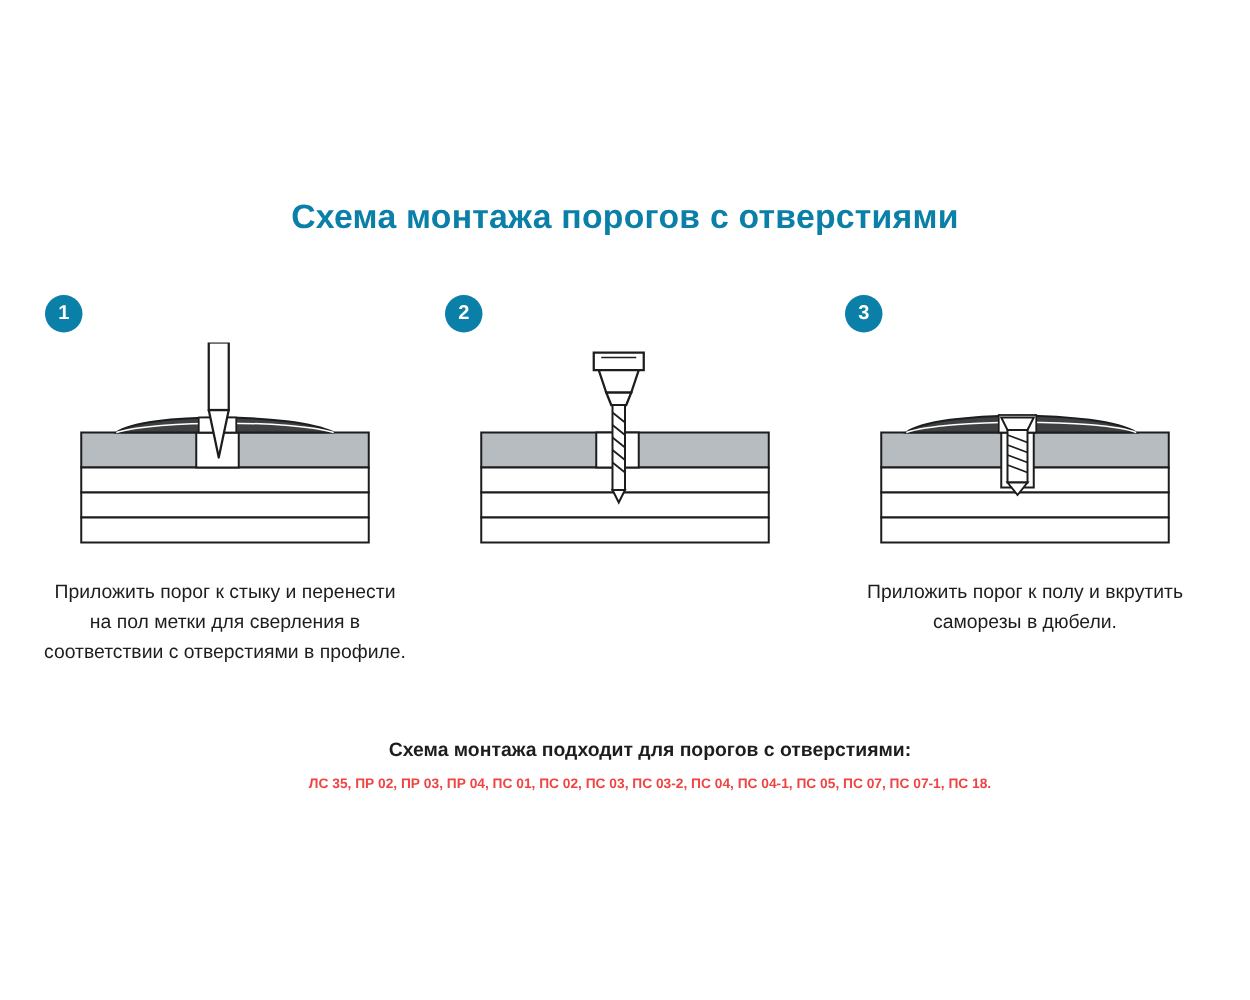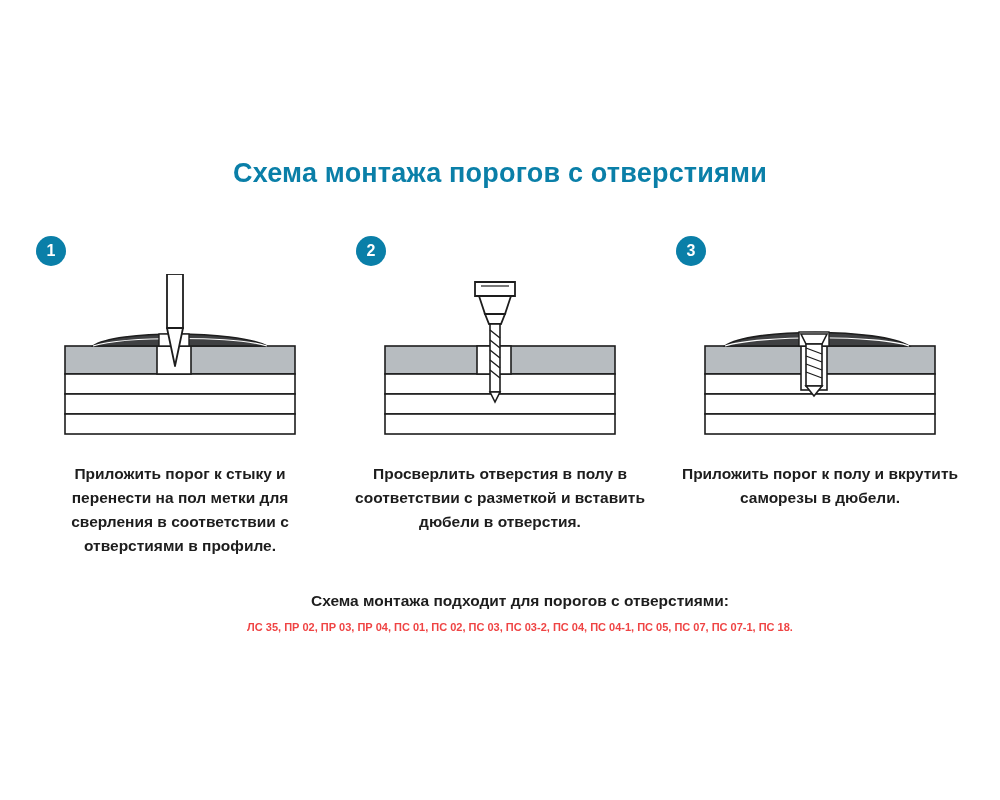--- a/index.html
+++ b/index.html
@@ -63,21 +63,20 @@
     align-items: flex-end;
     justify-content: center;
   }
   .caption {
     margin-top: 18px;
     text-align: center;
     font-size: 15.5px;
     line-height: 24px;
     color: #1d1d1d;
     padding: 0 14px;
-    font-weight: bold;
   }
   .footer {
     position: absolute;
     top: 588px;
     left: 0;
     width: 1000px;
     text-align: center;
     margin-left: 20px;
   }
   .footer-line1 {
@@ -142,21 +141,20 @@
           <path d="M100 8 L140 8 L140 22 L100 22 Z" fill="#ffffff" stroke="#1d1d1d" stroke-width="1.8"></path>
           <path d="M104 22 L136 22 L130 40 L110 40 Z" fill="#ffffff" stroke="#1d1d1d" stroke-width="1.8"></path>
           <path d="M110 40 L130 40 L126 50 L114 50 Z" fill="#ffffff" stroke="#1d1d1d" stroke-width="1.8"></path>
           <line x1="106" y1="12" x2="134" y2="12" stroke="#1d1d1d" stroke-width="1.2"></line>
 
           <rect x="115" y="50" width="10" height="68" fill="#ffffff" stroke="#1d1d1d" stroke-width="1.6"></rect>
           <path d="M115 56 L125 64 M115 66 L125 74 M115 76 L125 84 M115 86 L125 94 M115 96 L125 104" stroke="#1d1d1d" stroke-width="1.4" fill="none"></path>
           <path d="M115 118 L120 128 L125 118 Z" fill="#ffffff" stroke="#1d1d1d" stroke-width="1.6"></path>
         </svg>
       </div>
-      <div class="caption">Просверлить отверстия в полу в соответствии с разметкой и вставить дюбели в отверстия.</div>
     </div>
 
     <div class="step">
       <div class="badge">3</div>
       <div class="art">
         <svg width="250" height="170" viewBox="0 0 250 170">
 
           <rect x="10" y="72" width="230" height="28" fill="#b7bcc0" stroke="#1d1d1d" stroke-width="1.6"></rect>
           <rect x="10" y="100" width="230" height="20" fill="#ffffff" stroke="#1d1d1d" stroke-width="1.6"></rect>
           <rect x="10" y="120" width="230" height="20" fill="#ffffff" stroke="#1d1d1d" stroke-width="1.6"></rect>

